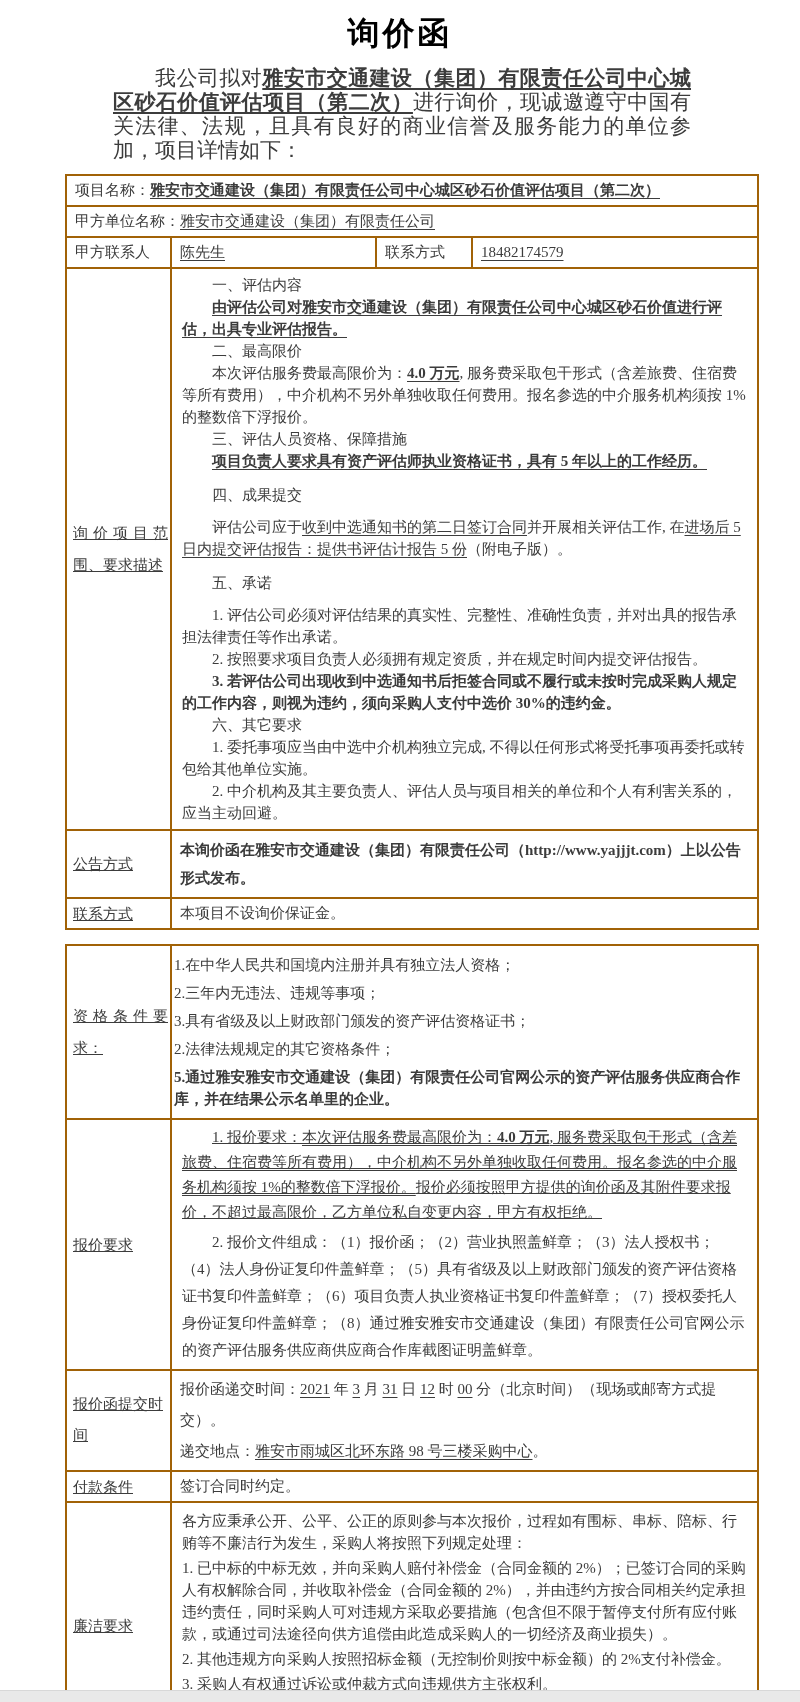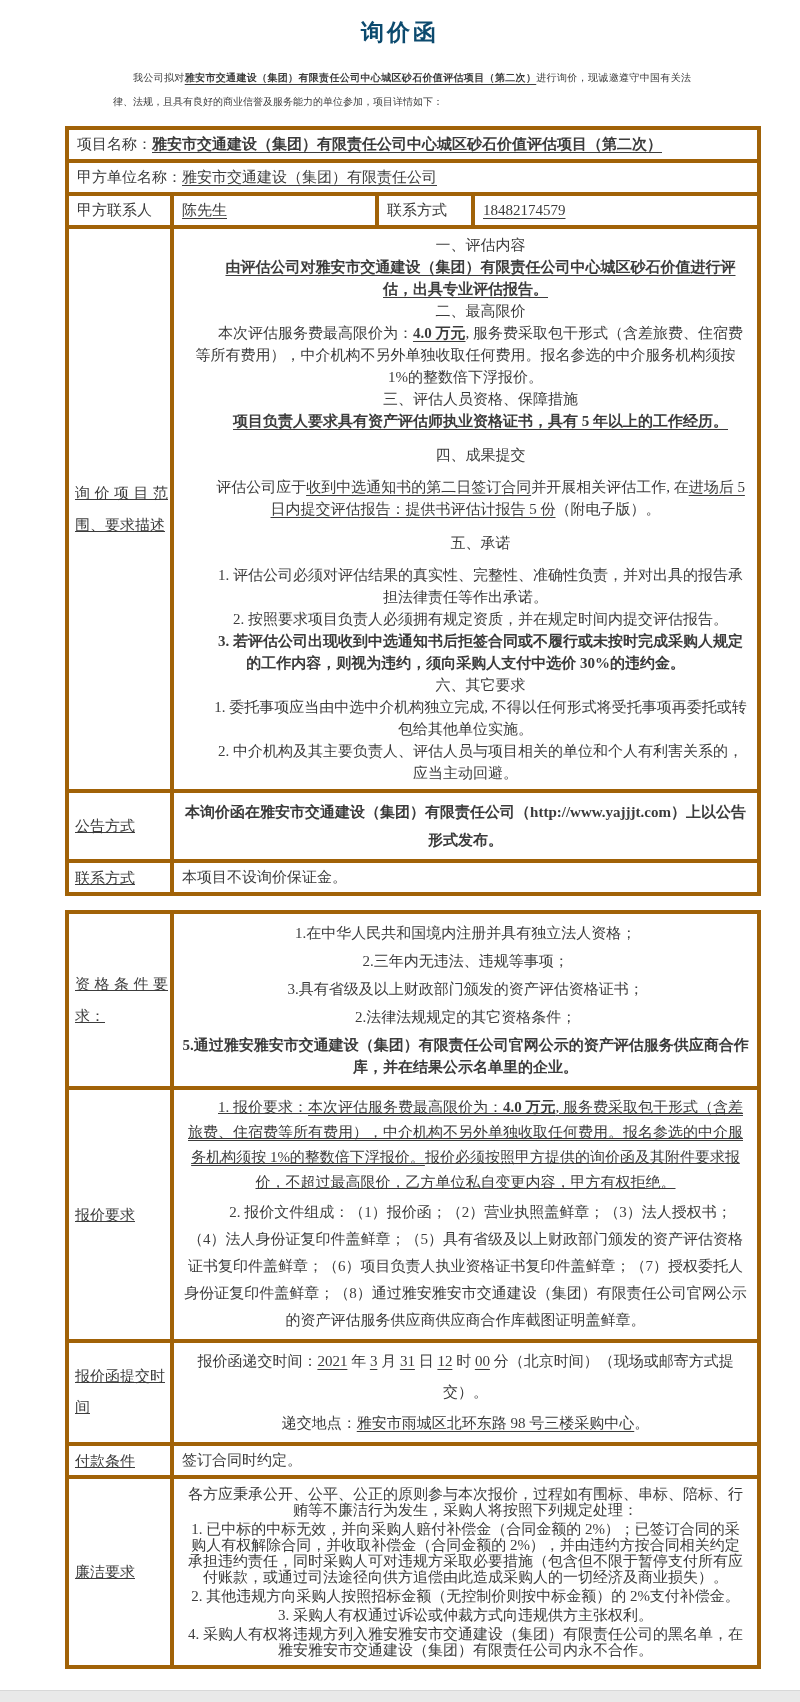--- a/index.html
+++ b/index.html
@@ -3,53 +3,53 @@
 <meta charset="utf-8">
 <style>
   html,body { margin:0; padding:0; background:#ffffff; }
   .page {
     position:relative; width:800px; height:1702px; overflow:hidden;
     background:#ffffff; color:#3c3c3c;
     font-family:"Liberation Serif","DejaVu Serif",serif;
   }
   .doc-title {
     margin:14px 0 0 0; text-align:center;
-    font-size:23px; line-height:38px; font-weight:bold; letter-spacing:3px; color:#0c4a6e;
+    font-size:32px; line-height:38px; font-weight:bold; letter-spacing:3px; color:#000000;
   }
   .intro {
     width:578px; margin:14px 0 0 113px;
-    font-size:10px; line-height:24px; text-align:justify; text-indent:2em;
+    font-size:21px; line-height:24px; text-align:justify; text-indent:2em;
   }
   table { border-collapse:collapse; table-layout:fixed; margin-left:65px; width:692px; font-size:15px; color:#3c3c3c; }
   .t1 { margin-top:12px; }
   .t2 { margin-top:14px; }
-  td { border:4px solid #a16207; vertical-align:middle; padding:3px 8px; }
+  td { border:2px solid #a16207; vertical-align:middle; padding:3px 8px; }
   .label-cell { padding:3px 2px 3px 6px;text-decoration:underline; }
   .label-line1 { text-align:justify; text-align-last:justify; line-height:22px; }
   .label-line2 { line-height:22px; margin-top:10px; }
   .single-label { line-height:20px; }
   .row-h { height:23px; }
-  p { margin:0;text-align:center; }
+  p { margin:0; }
   .ind { text-indent:2em; }
   .u  { text-decoration:underline; text-underline-offset:3px; }
   .b  { font-weight:bold; }
   .scope-td { padding:5px 10px 5px 10px; }
   .scope-td p { line-height:22px; }
   .mt  { margin-top:12px; }
   .mt2 { margin-top:10px; }
   .ann-td p { line-height:28px; padding:2px 0;font-weight:bold; }
   .qual-td { padding:8px 2px; }
   .qual-td p { line-height:22px; margin-bottom:6px; }
   .qual-td p:last-child { margin-bottom:0;font-weight:bold; }
   .quote-td { padding:5px 10px; }
   .quote-p1 { line-height:25px;text-decoration:underline; }
   .quote-p2 { line-height:27px; margin-top:4px; }
   .sub-td p { line-height:31px; }
   .int-td { padding:7px 10px; }
-  .int-td p { line-height:16px; margin-bottom:3px; }
+  .int-td p { line-height:22px; margin-bottom:3px; }
   .int-td p:last-child { margin-bottom:0; }
   .bottom-strip {
     position:absolute; left:0; bottom:0; width:800px; height:11px;
     background:#e9e9e9; border-top:1px solid #d8d8d8;
   }
 </style>
 </head>
 <body>
 
 <div class="page">

